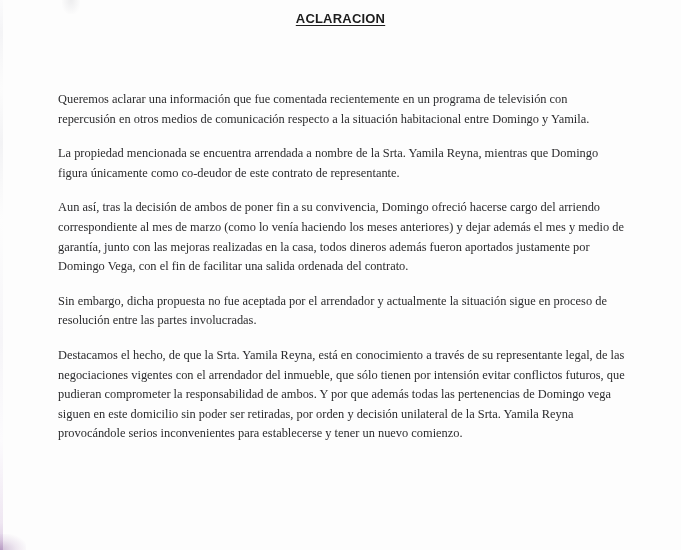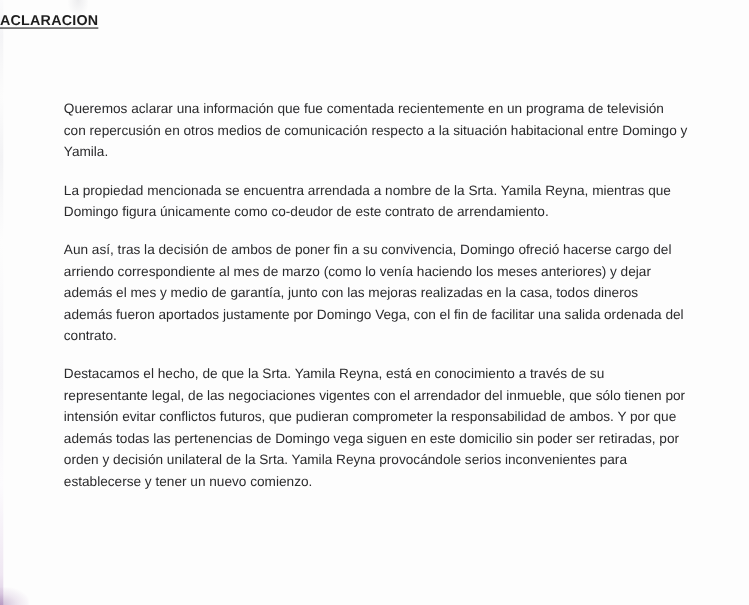--- a/index.html
+++ b/index.html
@@ -64,21 +64,21 @@
     width: 681px;
     height: 550px;
     box-sizing: border-box;
   }
 
   .doc-title {
     position: absolute;
     top: 11px;
     left: 0;
     width: 681px;
-    text-align: left;
+    text-align: center;
     font-size: 13px;
     font-weight: bold;
     letter-spacing: 0.2px;
     color: #1d1d1d;
     text-decoration: underline;
     text-underline-offset: 2px;
   }
 
   .body-copy {
     position: absolute;
@@ -86,43 +86,45 @@
     top: 90px;
     width: 568px;
     font-size: 12.4px;
     line-height: 19.6px;
     color: #2b2b2d;
   }
 
   .para {
     margin: 0 0 15px 0;
     text-align: left;
+    font-family: Liberation Serif, serif;
   }
   .para:last-child { margin-bottom: 0; }
 
   .para.gap-large { margin-bottom: 29px; }
 </style>
 </head>
 <body>
 
 <div class="page">
 
   <div class="scan-edge-left"></div>
   <div class="scan-top-artifact"></div>
   <div class="scan-corner-artifact"></div>
 
   <div class="doc-title">ACLARACION</div>
 
   <div class="body-copy">
 
     <p class="para">Queremos aclarar una información que fue comentada recientemente en un programa de televisión con repercusión en otros medios de comunicación respecto a la situación habitacional entre Domingo y Yamila.</p>
 
-    <p class="para">La propiedad mencionada se encuentra arrendada a nombre de la Srta. Yamila Reyna, mientras que Domingo figura únicamente como co-deudor de este contrato de arrendamiento.</p>
+    <p class="para">La propiedad mencionada se encuentra arrendada a nombre de la Srta. Yamila Reyna, mientras que Domingo figura únicamente como co-deudor de este contrato de representante.</p>
 
     <p class="para">Aun así, tras la decisión de ambos de poner fin a su convivencia, Domingo ofreció hacerse cargo del arriendo correspondiente al mes de marzo (como lo venía haciendo los meses anteriores) y dejar además el mes y medio de garantía, junto con las mejoras realizadas en la casa, todos dineros además fueron aportados justamente por Domingo Vega, con el fin de facilitar una salida ordenada del contrato.</p>
 
+    <p class="para">Sin embargo, dicha propuesta no fue aceptada por el arrendador y actualmente la situación sigue en proceso de resolución entre las partes involucradas.</p>
 
 
     <p class="para gap-large">Destacamos el hecho, de que la Srta. Yamila Reyna, está en conocimiento a través de su representante legal, de las negociaciones vigentes con el arrendador del inmueble, que sólo tienen por intensión evitar conflictos futuros, que pudieran comprometer la responsabilidad de ambos. Y por que además todas las pertenencias de Domingo vega siguen en este domicilio sin poder ser retiradas, por orden y decisión unilateral de la Srta. Yamila Reyna provocándole serios inconvenientes para establecerse y tener un nuevo comienzo.</p>
 
   </div>
 
 </div>
 
 </body></html>

